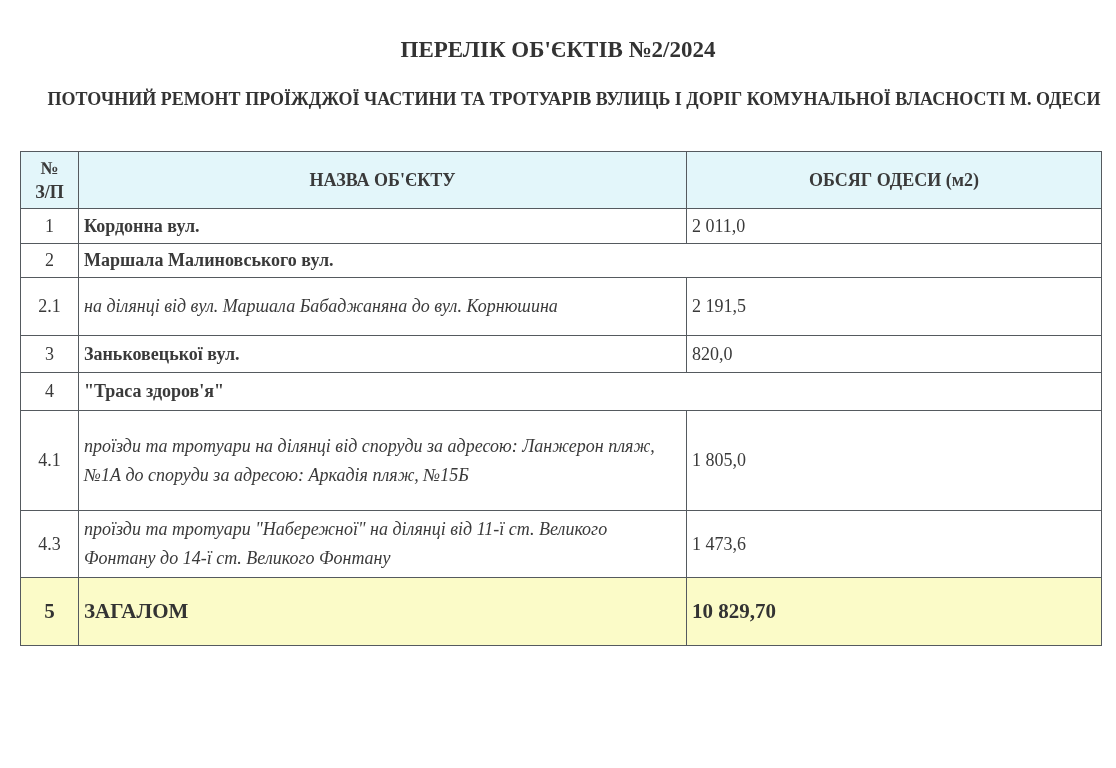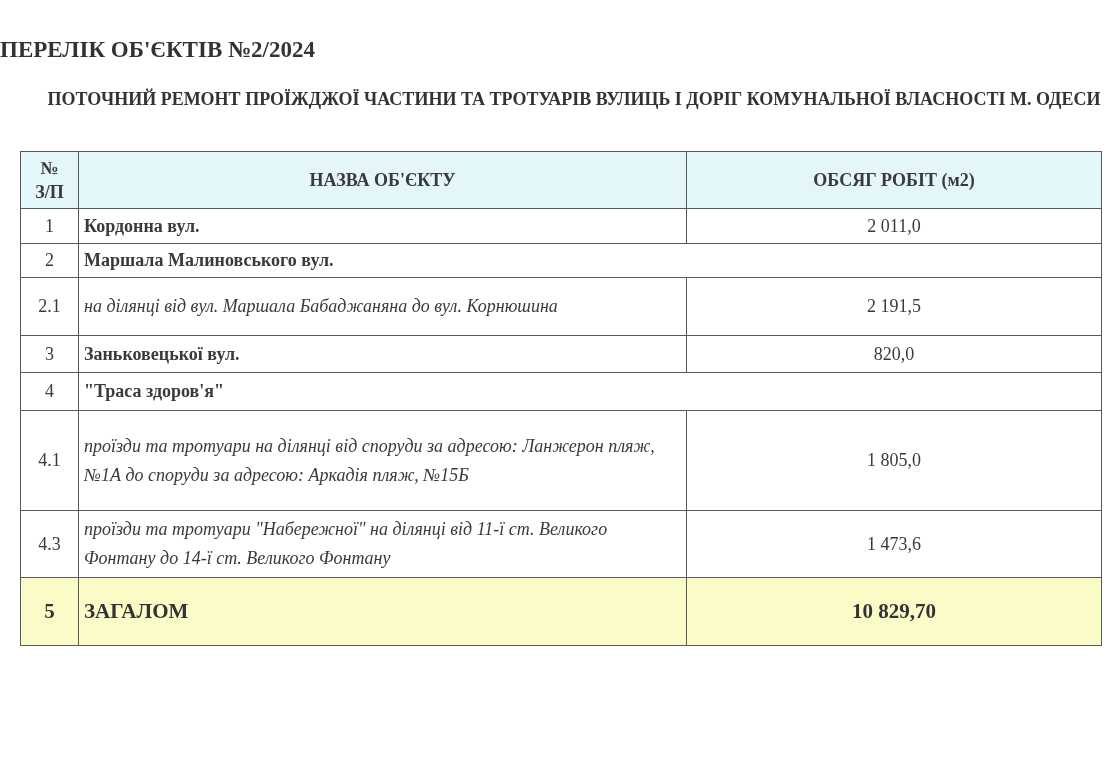--- a/index.html
+++ b/index.html
@@ -3,38 +3,38 @@
   <meta charset="utf-8">
   <style>
     html, body { margin: 0; padding: 0; }
     body {
       width: 1116px; height: 768px; background: #ffffff;
       font-family: "Liberation Serif", serif; color: #333;
       position: relative; overflow: hidden;
     }
     .title {
       position: absolute; left: 0; width: 1116px; top: 37px;
-      text-align: left; font-weight: bold; font-size: 23px; color: #333;
+      text-align: center; font-weight: bold; font-size: 23px; color: #333;
     }
     .subtitle {
       position: absolute; left: 46px; width: 1056px; top: 86px;
       text-align: center; font-weight: bold; font-size: 18px; line-height: 27px; color: #333;
     }
     table {
       position: absolute; left: 20px; top: 151px; width: 1081px;
       border-collapse: collapse; table-layout: fixed;
     }
     td, th {
       border: 1.5px solid #555a5f; padding: 0 5px; font-size: 18px;
       color: #3a3a3a; vertical-align: middle;
     }
     th { background: #e3f6fa; font-weight: bold; text-align: center; }
     th.num { font-size: 18px; line-height: 24px; }
     td.n { text-align: center; }
-    td.v { text-align: center; }
+    td.v { text-align: left; }
     td.b { font-weight: bold; font-family: Liberation Serif, serif; }
     td.i { font-style: italic; line-height: 29px; }
     tr.total td { background: #fbfbc8; font-weight: bold; font-size: 21px; color: #333; }
   </style>
 </head>
 <body>
 
 <div class="title">ПЕРЕЛІК ОБ'ЄКТІВ №2/2024</div>
 <div class="subtitle">ПОТОЧНИЙ РЕМОНТ ПРОЇЖДЖОЇ ЧАСТИНИ ТА ТРОТУАРІВ ВУЛИЦЬ І ДОРІГ КОМУНАЛЬНОЇ ВЛАСНОСТІ М. ОДЕСИ</div>
 
@@ -44,21 +44,21 @@
     <col style="width:608px">
     <col style="width:415px">
   </colgroup>
   <tbody>
       <tr style="height:57px">
     <th class="num">
       <span>№</span><br>
       <span>З/П</span>
     </th>
     <th>НАЗВА ОБ'ЄКТУ</th>
-    <th>ОБСЯГ РОБІТ (м2)</th>
+    <th>ОБСЯГ ОДЕСИ (м2)</th>
   </tr>
 
   <tr style="height:35px">
     <td class="n">1</td>
     <td class="b">Кордонна вул.</td>
     <td class="v">2 011,0</td>
   </tr>
 
   <tr style="height:34px">
     <td class="n">2</td>

